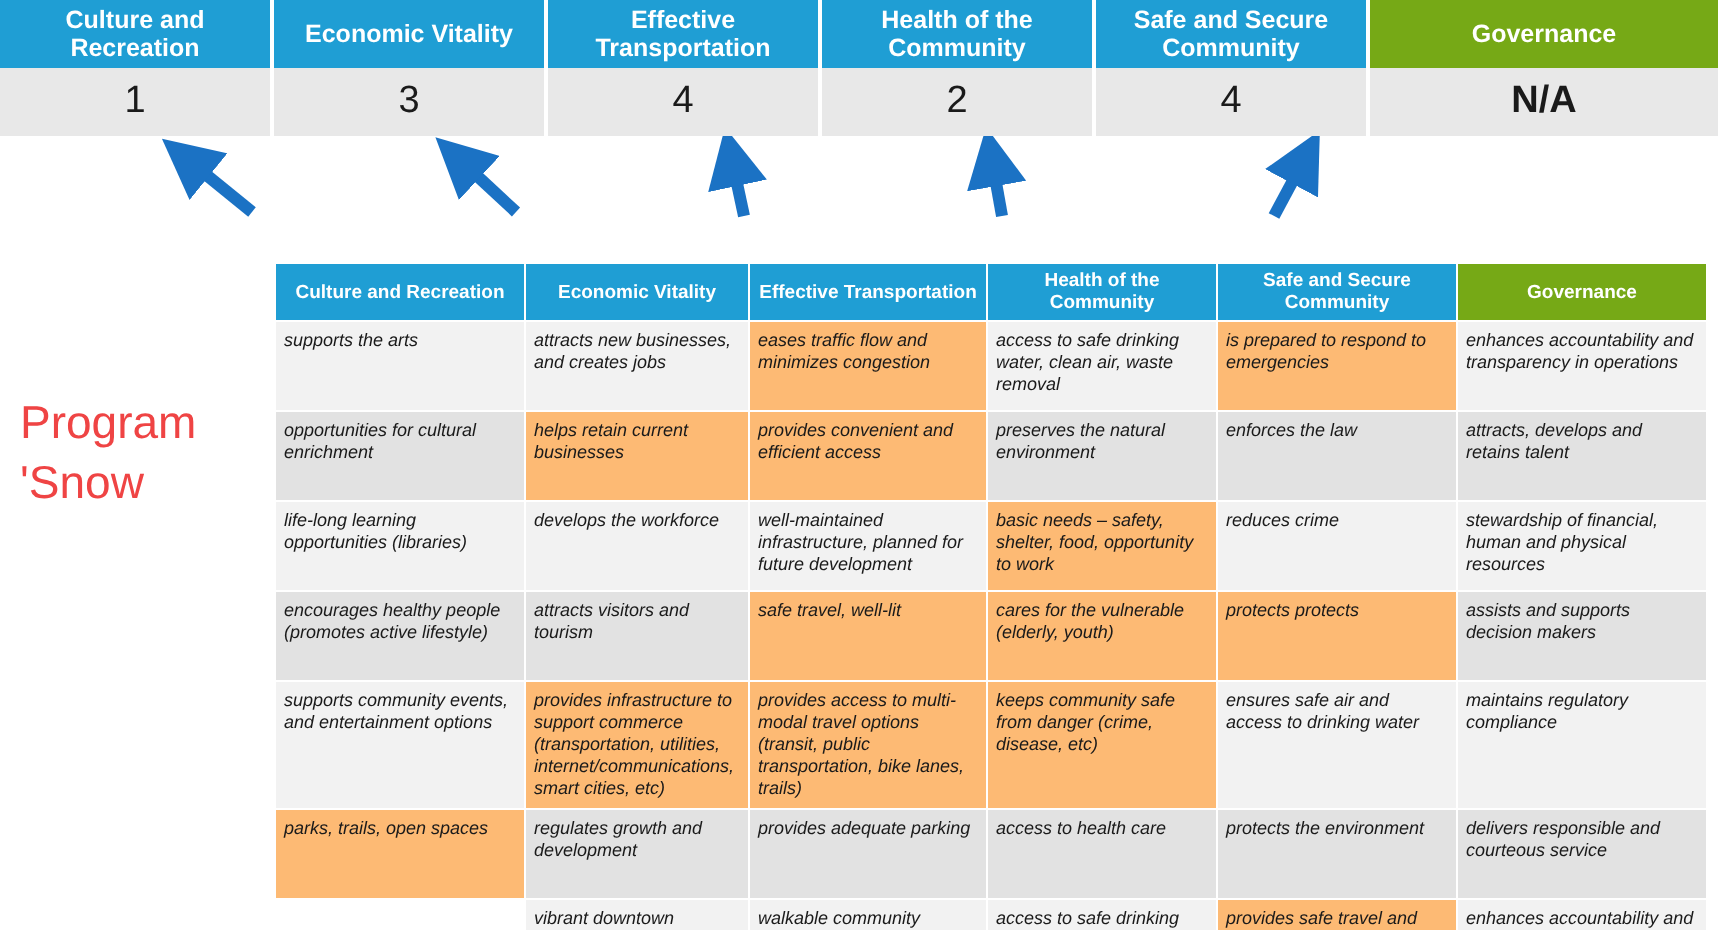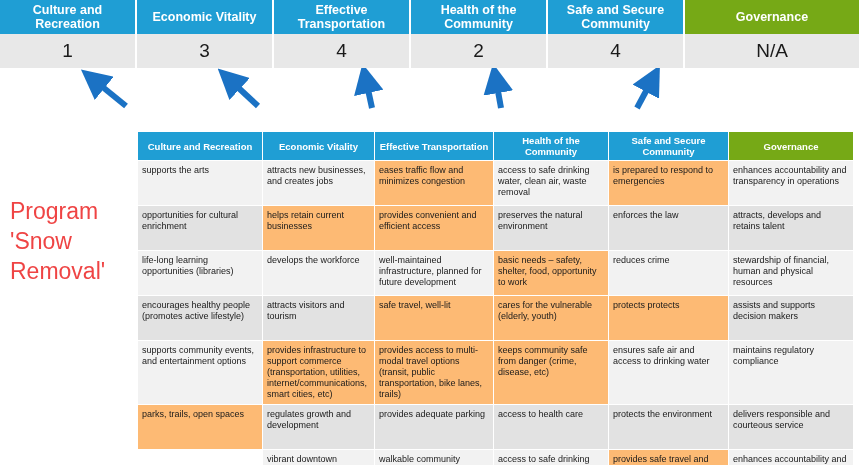--- a/index.html
+++ b/index.html
@@ -102,20 +102,21 @@
     height: 22px;
   }
   #matrix td {
     font-size: 9px;
     line-height: 11px;
     vertical-align: top;
     padding: 4px 4px;
     border: 1px solid #ffffff;
     color: #1a1a1a;
     height: 36px;
+    font-style: italic;
   }
   .cell-plain { background: #f2f2f2; }
   .cell-alt   { background: #e2e2e2; }
   .cell-hl    { background: #fdba74; }
   .cell-empty { background: #ffffff; border-color: #ffffff; }
 </style>
 </head>
 <body>
 
 <div id="top-header">
@@ -125,21 +126,21 @@
     <div class="top-head-cell" style="background: rgb(31, 158, 212); width: 137px;">Health of the Community</div>
     <div class="top-head-cell" style="background: rgb(31, 158, 212); width: 137px;">Safe and Secure Community</div>
     <div class="top-head-cell" style="background: rgb(118, 169, 22); width: 174px;">Governance</div>
   </div>
 <div id="top-scores">
     <div class="top-score-cell" style="width: 137px;">1</div>
     <div class="top-score-cell" style="width: 137px;">3</div>
     <div class="top-score-cell" style="width: 137px;">4</div>
     <div class="top-score-cell" style="width: 137px;">2</div>
     <div class="top-score-cell" style="width: 137px;">4</div>
-    <div class="top-score-cell" style="width: 174px;">N/A</div>
+    <div class="top-score-cell" style="width: 174px; font-weight: bold;">N/A</div>
   </div>
 
 <div id="arrows">
   <svg width="859" height="62" viewBox="0 0 859 62" xmlns="http://www.w3.org/2000/svg">
     <defs>
       <marker id="ahead" markerWidth="5" markerHeight="5" refX="2.2" refY="2.5" orient="auto">
         <path d="M0,0 L5,2.5 L0,5 z" fill="#1b72c4"></path>
       </marker>
     </defs>
     <g stroke="#1b72c4" stroke-width="6" fill="none" marker-end="url(#ahead)">
@@ -148,21 +149,20 @@
       <line x1="372" y1="40" x2="366" y2="12"></line>
       <line x1="501" y1="40" x2="496" y2="12"></line>
       <line x1="637" y1="40" x2="652" y2="12"></line>
     </g>
   </svg>
 </div>
 
 <div id="caption">
   <div>Program</div>
   <div>'Snow</div>
-  <div>Removal'</div>
 </div>
 
 <table id="matrix">
   <thead>
     <tr>
         <th style="background: rgb(31, 158, 212); width: 118px;">Culture and Recreation</th>
         <th style="background: rgb(31, 158, 212); width: 105px;">Economic Vitality</th>
         <th style="background: rgb(31, 158, 212); width: 112px;">Effective Transportation</th>
         <th style="background: rgb(31, 158, 212); width: 108px;">Health of the Community</th>
         <th style="background: rgb(31, 158, 212); width: 113px;">Safe and Secure Community</th>

